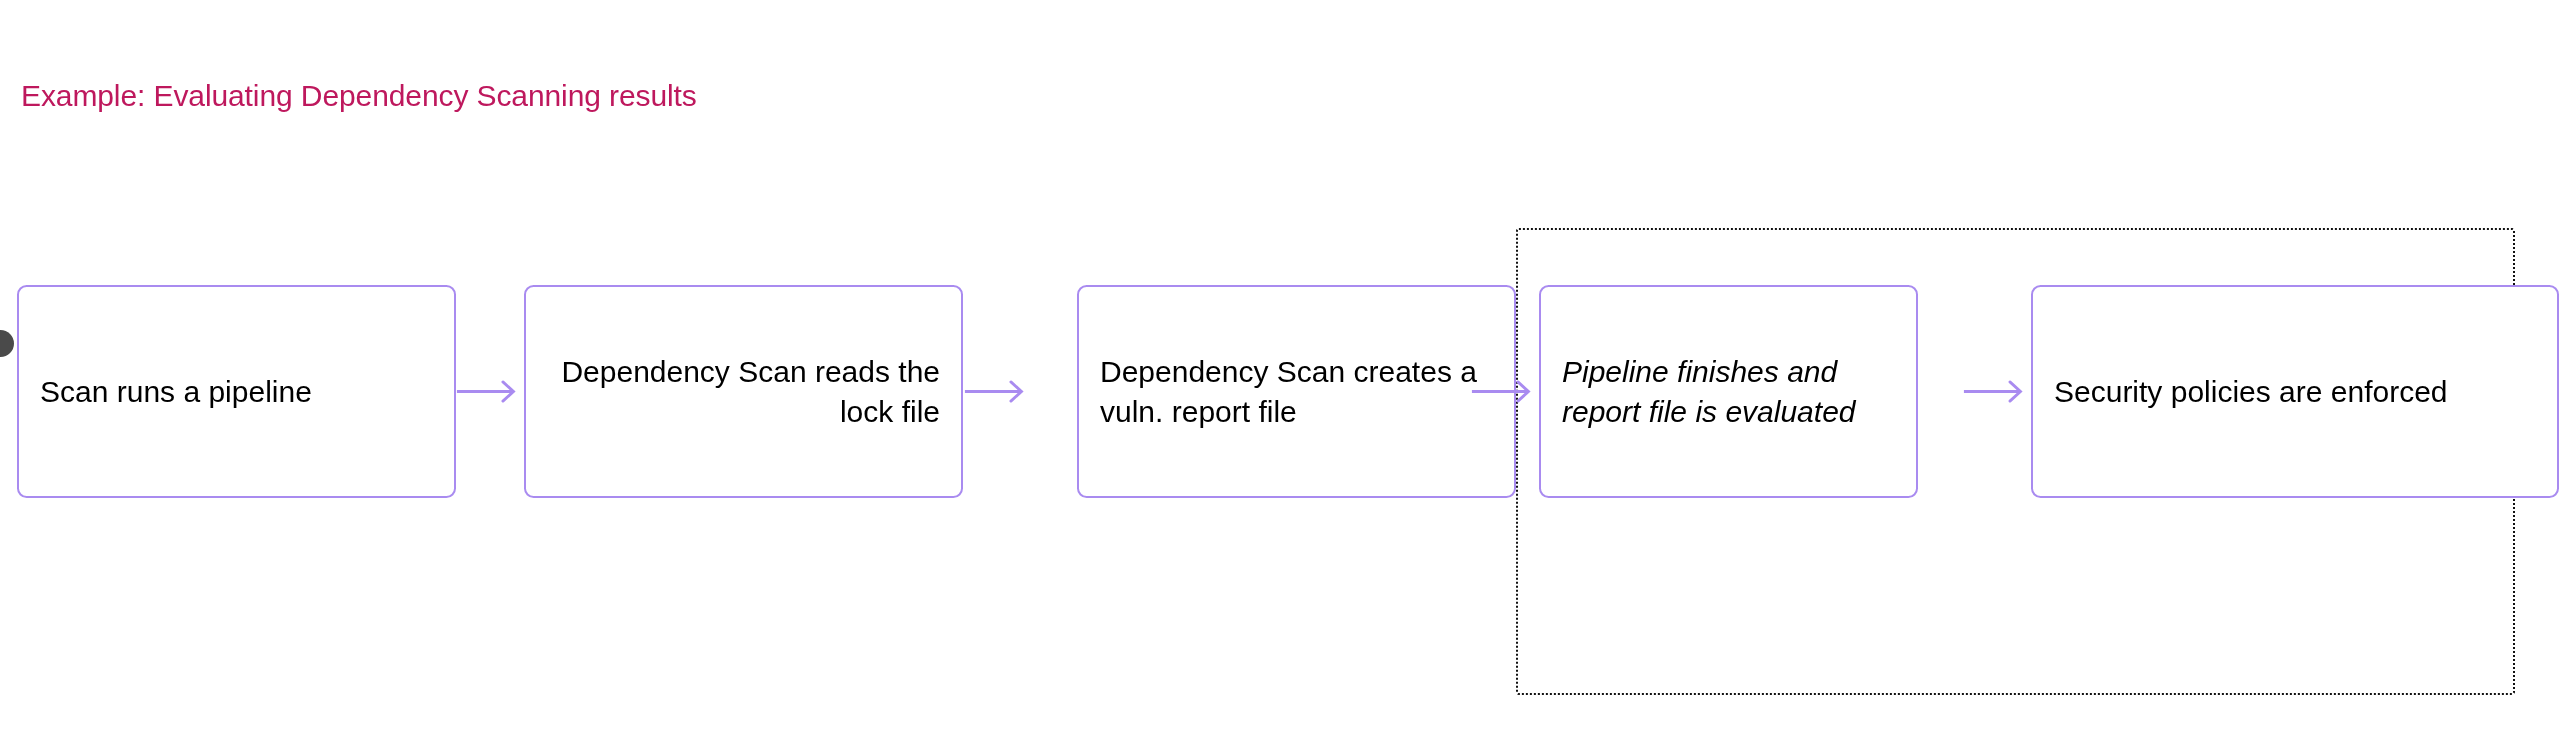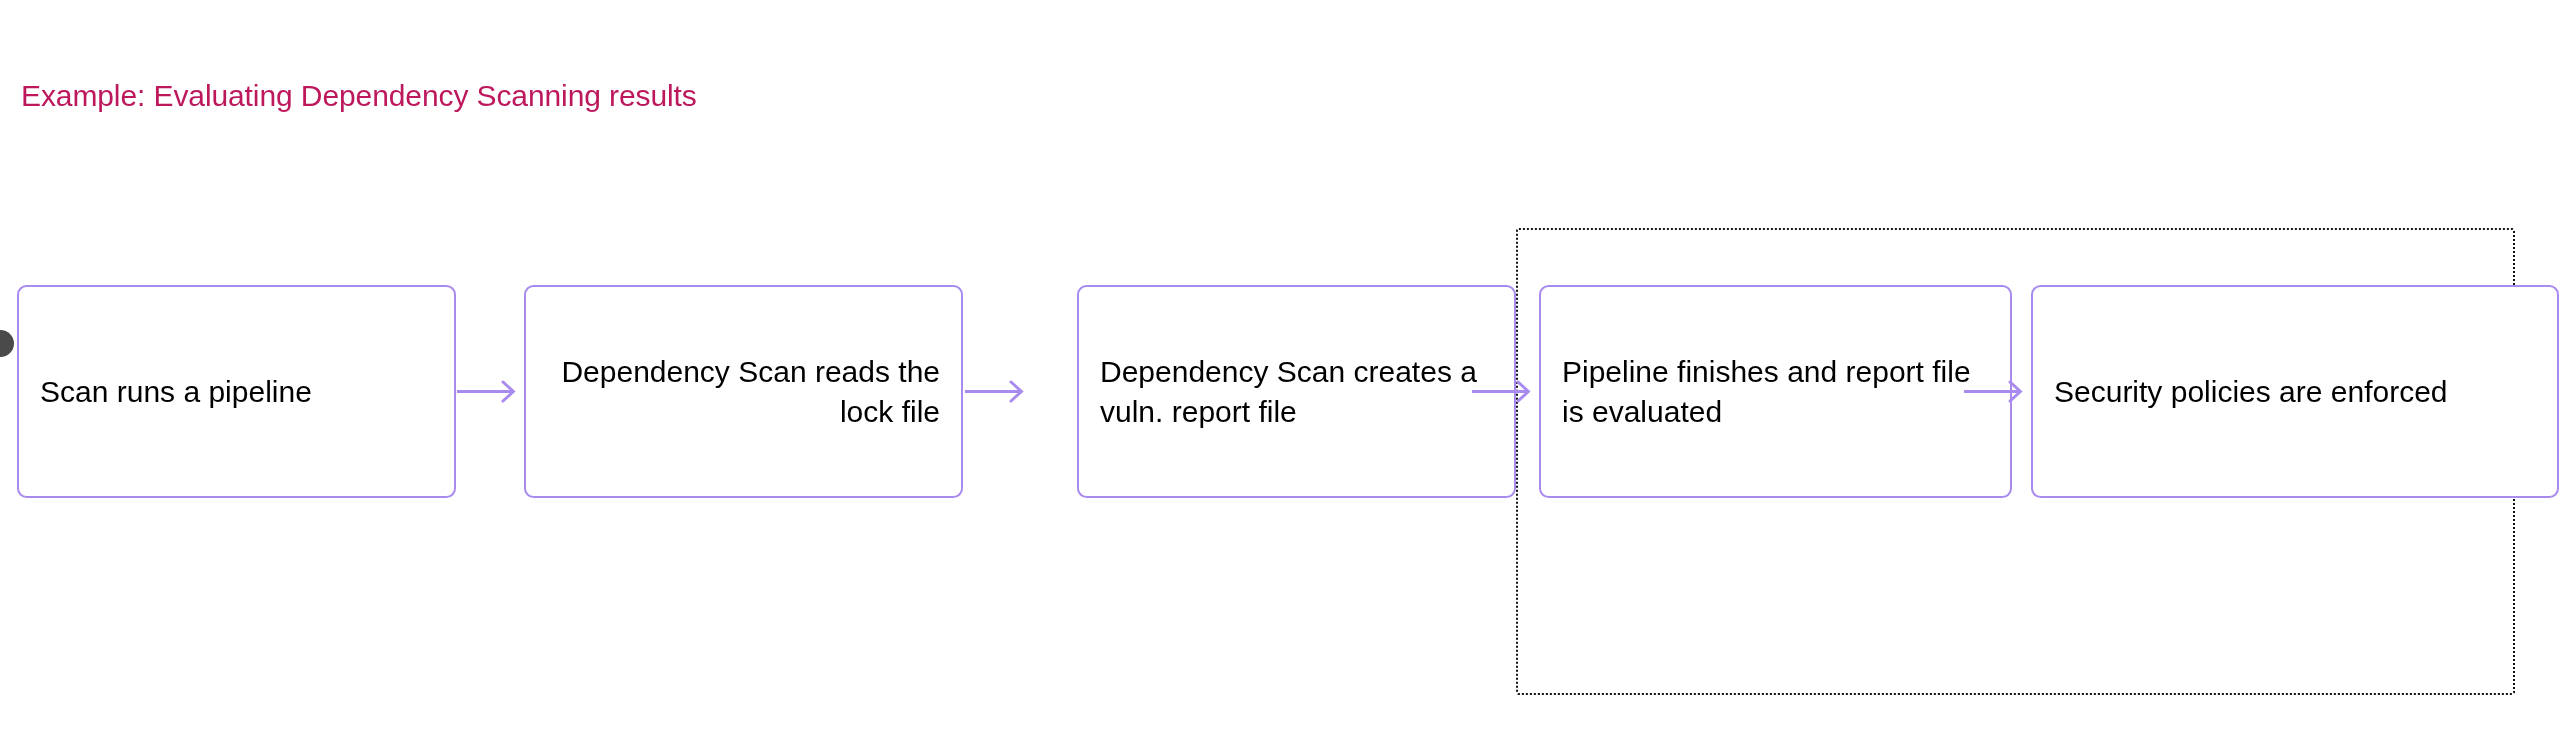--- a/index.html
+++ b/index.html
@@ -72,21 +72,21 @@
   .node-label {
     font-size: 30px;
     line-height: 1.32;
     color: #000000;
     font-weight: 400;
   }
 
   .node-1 { left: 17px;   width: 439px; }
   .node-2 { left: 524px;  width: 439px; text-align: right; }
   .node-3 { left: 1032px; width: 439px; margin-left: 45px; }
-  .node-4 { left: 1539px; width: 473px; }
+  .node-4 { left: 1539px; width: 379px; font-style: italic; }
   .node-5 { left: 2031px; width: 528px; }
 
   
   .arrow {
     position: absolute;
     top: 166px;
     width: 69px;
     height: 29px;
   }
   .arrow svg { display: block; }

